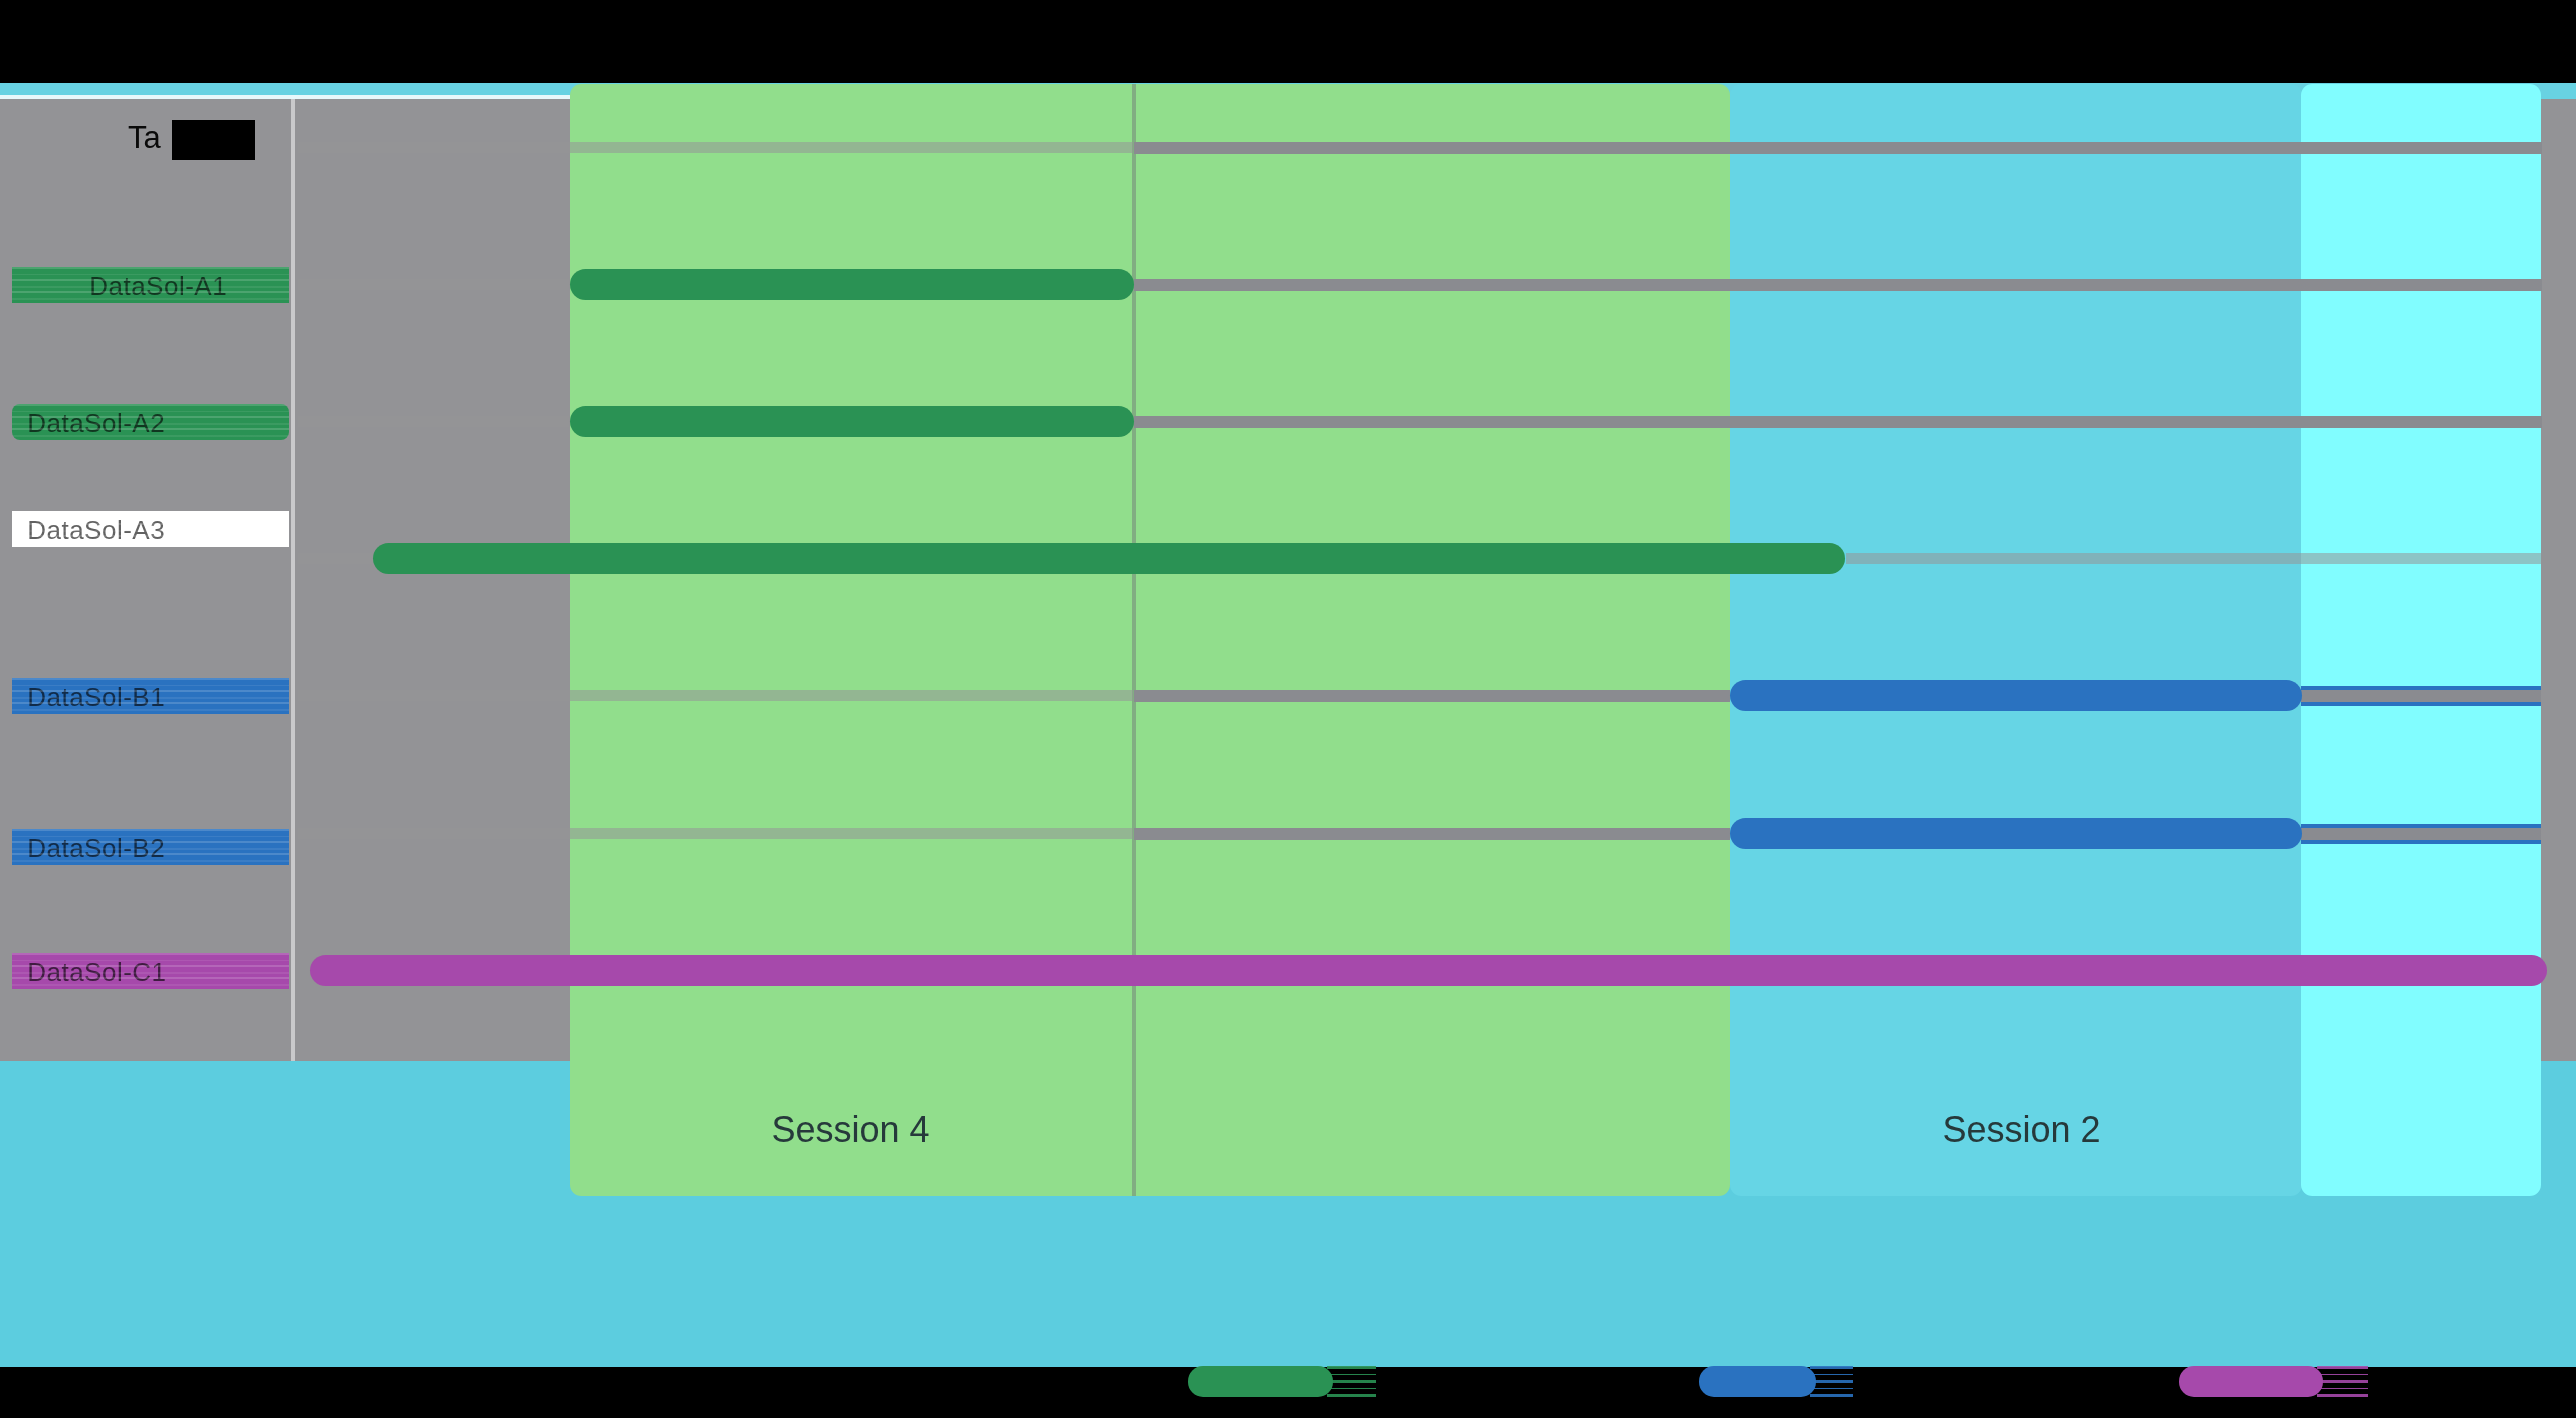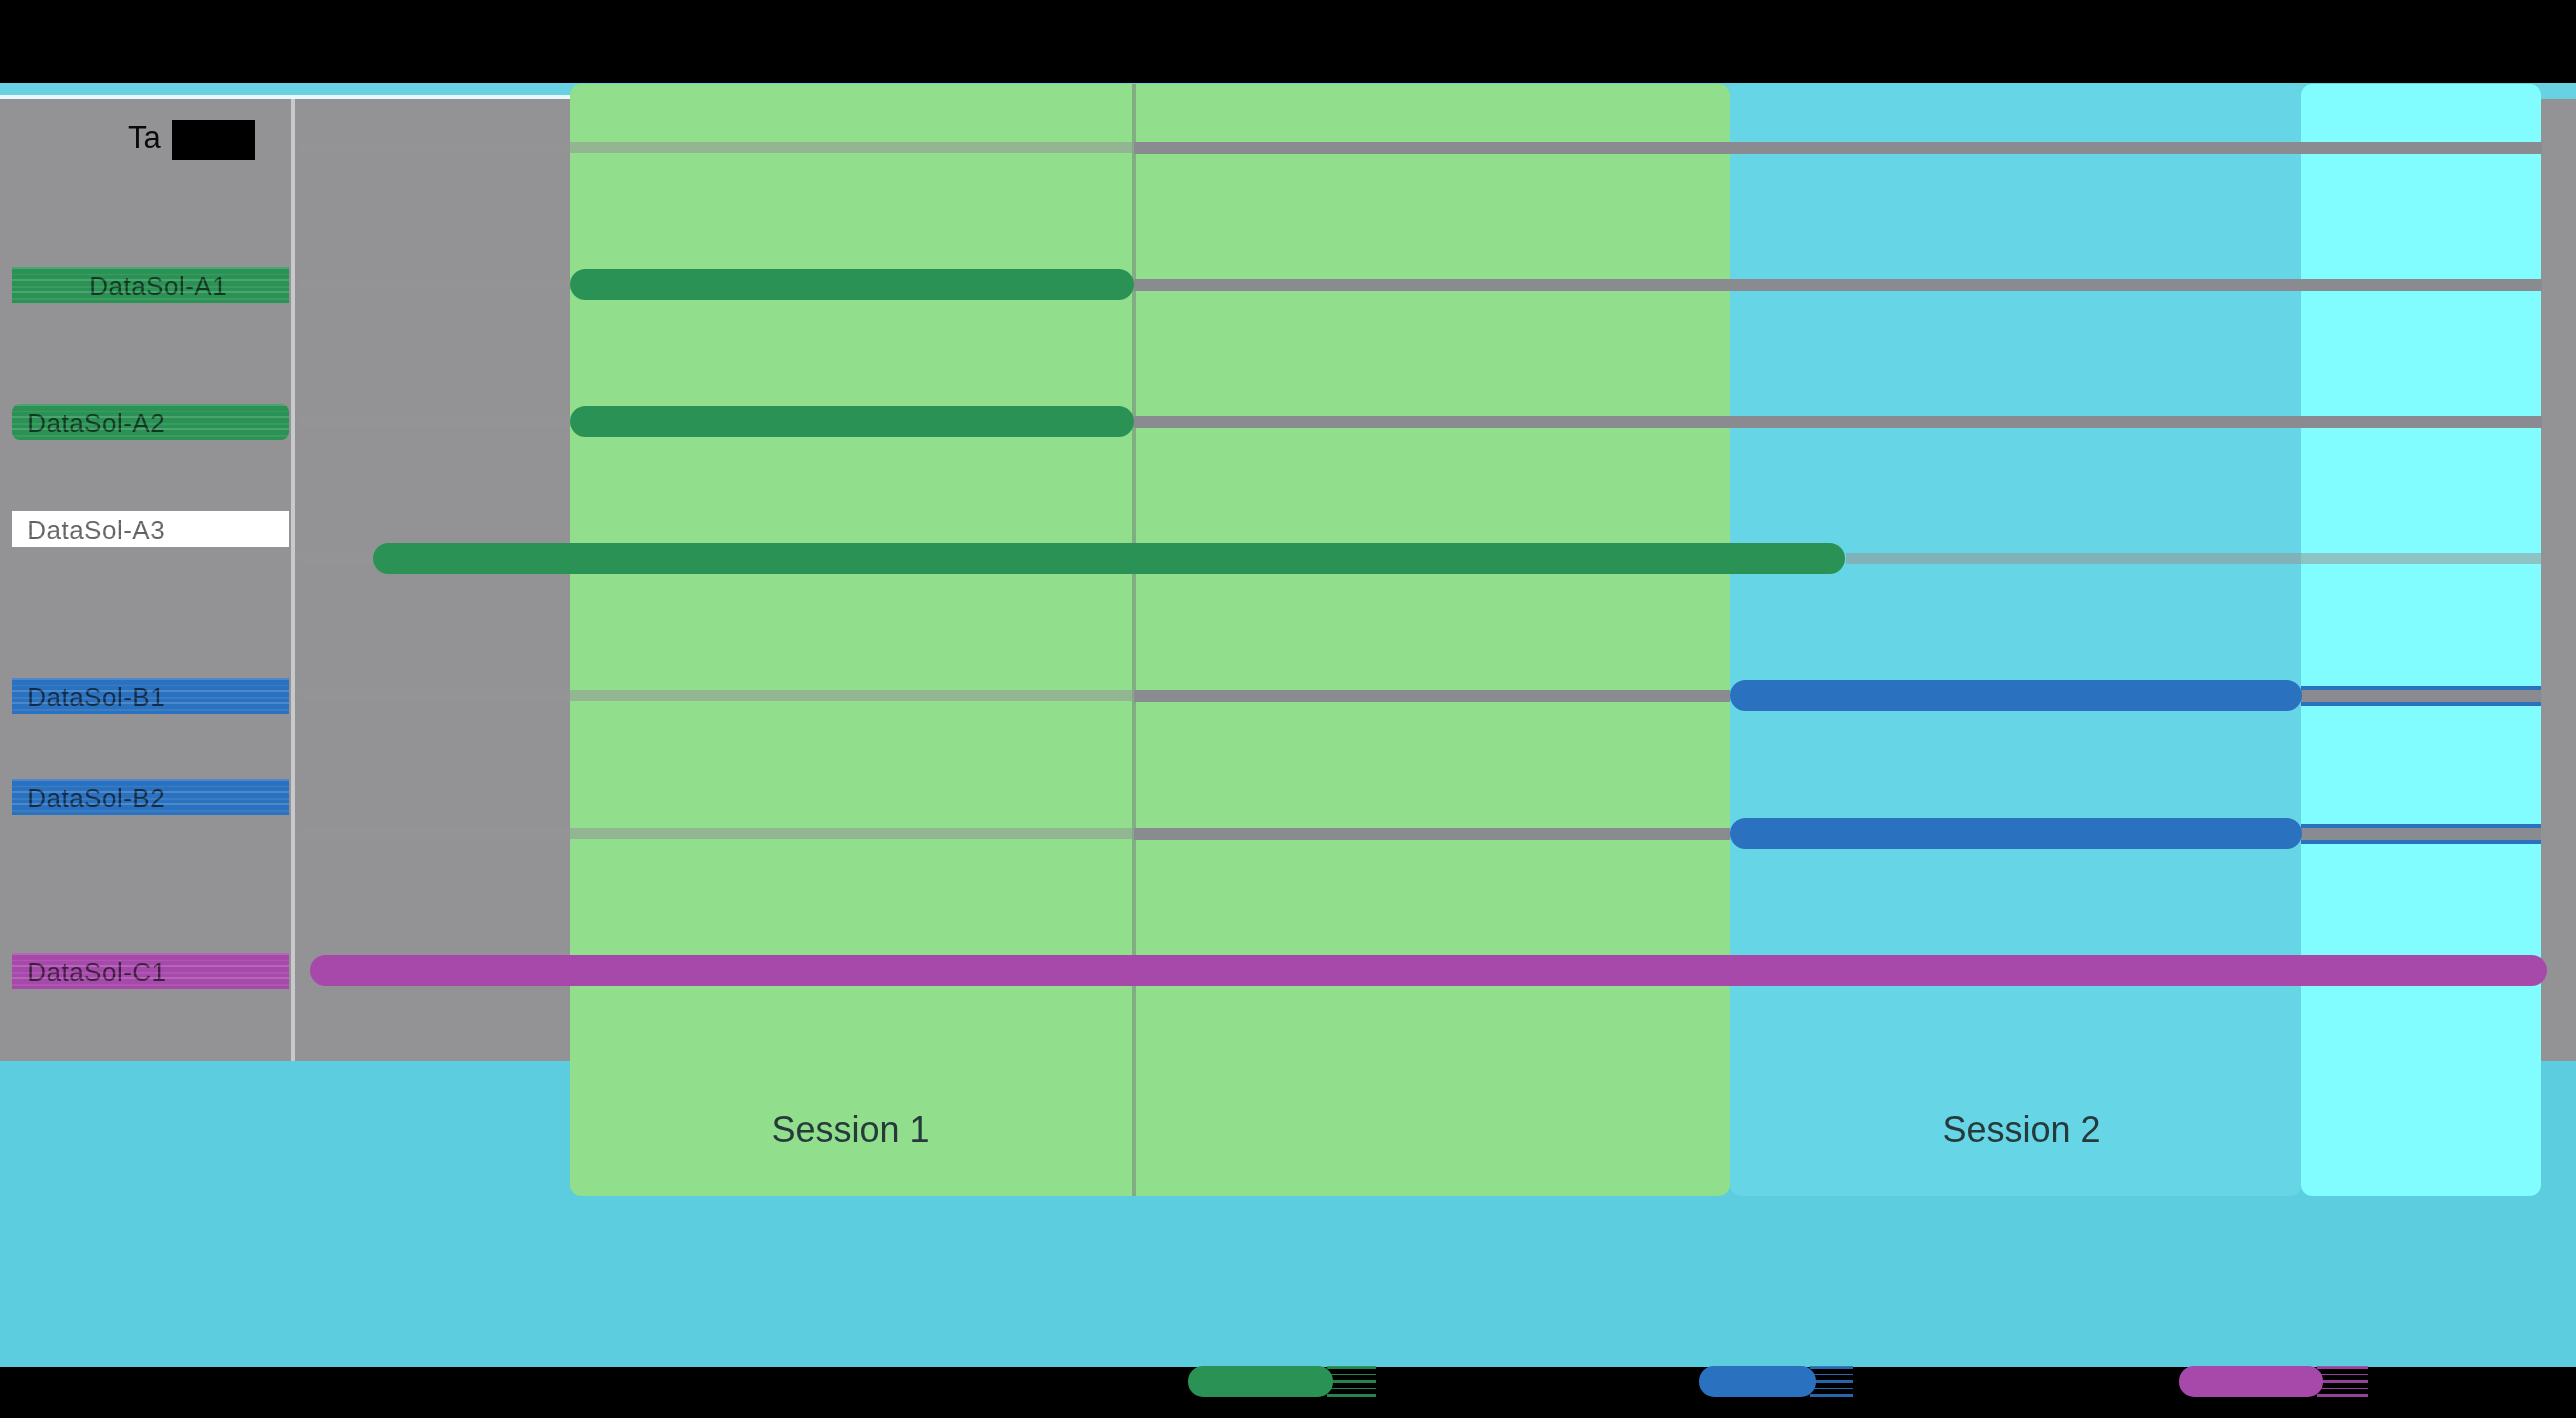--- a/index.html
+++ b/index.html
@@ -77,28 +77,28 @@
       <div class="abs bar" style="left: 373px; width: 1472px; top: 543px; background: rgb(42, 146, 84);"></div>
       <div class="abs bar" style="left: 1730px; width: 572px; top: 680px; background: rgb(42, 114, 192);"></div>
       <div class="abs bar" style="left: 1730px; width: 572px; top: 818px; background: rgb(42, 114, 192);"></div>
       <div class="abs bar" style="left: 310px; width: 2237px; top: 955px; background: rgb(166, 73, 171);"></div>
     </div>
   <div id="labels-layer" class="abs" style="left:0;top:0;">
       <div class="abs rowlabel" style="top: 267px; background: rgb(42, 146, 84); text-align: center;">DataSol-A1</div>
       <div class="abs rowlabel" style="top: 404px; background: rgb(42, 146, 84); border-radius: 8px;">DataSol-A2</div>
       <div class="abs rowlabel" style="top: 511px; background: #ffffff;">DataSol-A3</div>
       <div class="abs rowlabel" style="top: 678px; background: rgb(42, 114, 192);">DataSol-B1</div>
-      <div class="abs rowlabel" style="top: 779px; background: rgb(42, 114, 192);">DataSol-B2</div>
+      <div class="abs rowlabel" style="top: 829px; background: rgb(42, 114, 192);">DataSol-B2</div>
       <div class="abs rowlabel" style="top: 953px; background: rgb(166, 73, 171);">DataSol-C1</div>
     </div>
 
   <div id="chart-title" class="abs">Ta</div>
   <div id="title-cover" class="abs"></div>
 
-  <div class="abs session-label" style="left:616px;">Session 1</div>
+  <div class="abs session-label" style="left:616px;">Session 4</div>
   <div class="abs session-label" style="left:1787px;">Session 2</div>
 
   <div id="bottom-bar" class="abs"></div>
   <div id="legend-layer" class="abs" style="left:0;top:0;">
       <div class="abs pill" style="left: 1188px; width: 145px; background: rgb(42, 146, 84);"></div>
       <div class="abs pill-streak" style="left: 1327px; width: 49px; color: rgb(42, 146, 84);"></div>
       <div class="abs pill" style="left: 1699px; width: 117px; background: rgb(42, 114, 192);"></div>
       <div class="abs pill-streak" style="left: 1810px; width: 43px; color: rgb(42, 114, 192);"></div>
       <div class="abs pill" style="left: 2179px; width: 144px; background: rgb(166, 73, 171);"></div>
       <div class="abs pill-streak" style="left: 2317px; width: 51px; color: rgb(166, 73, 171);"></div>

